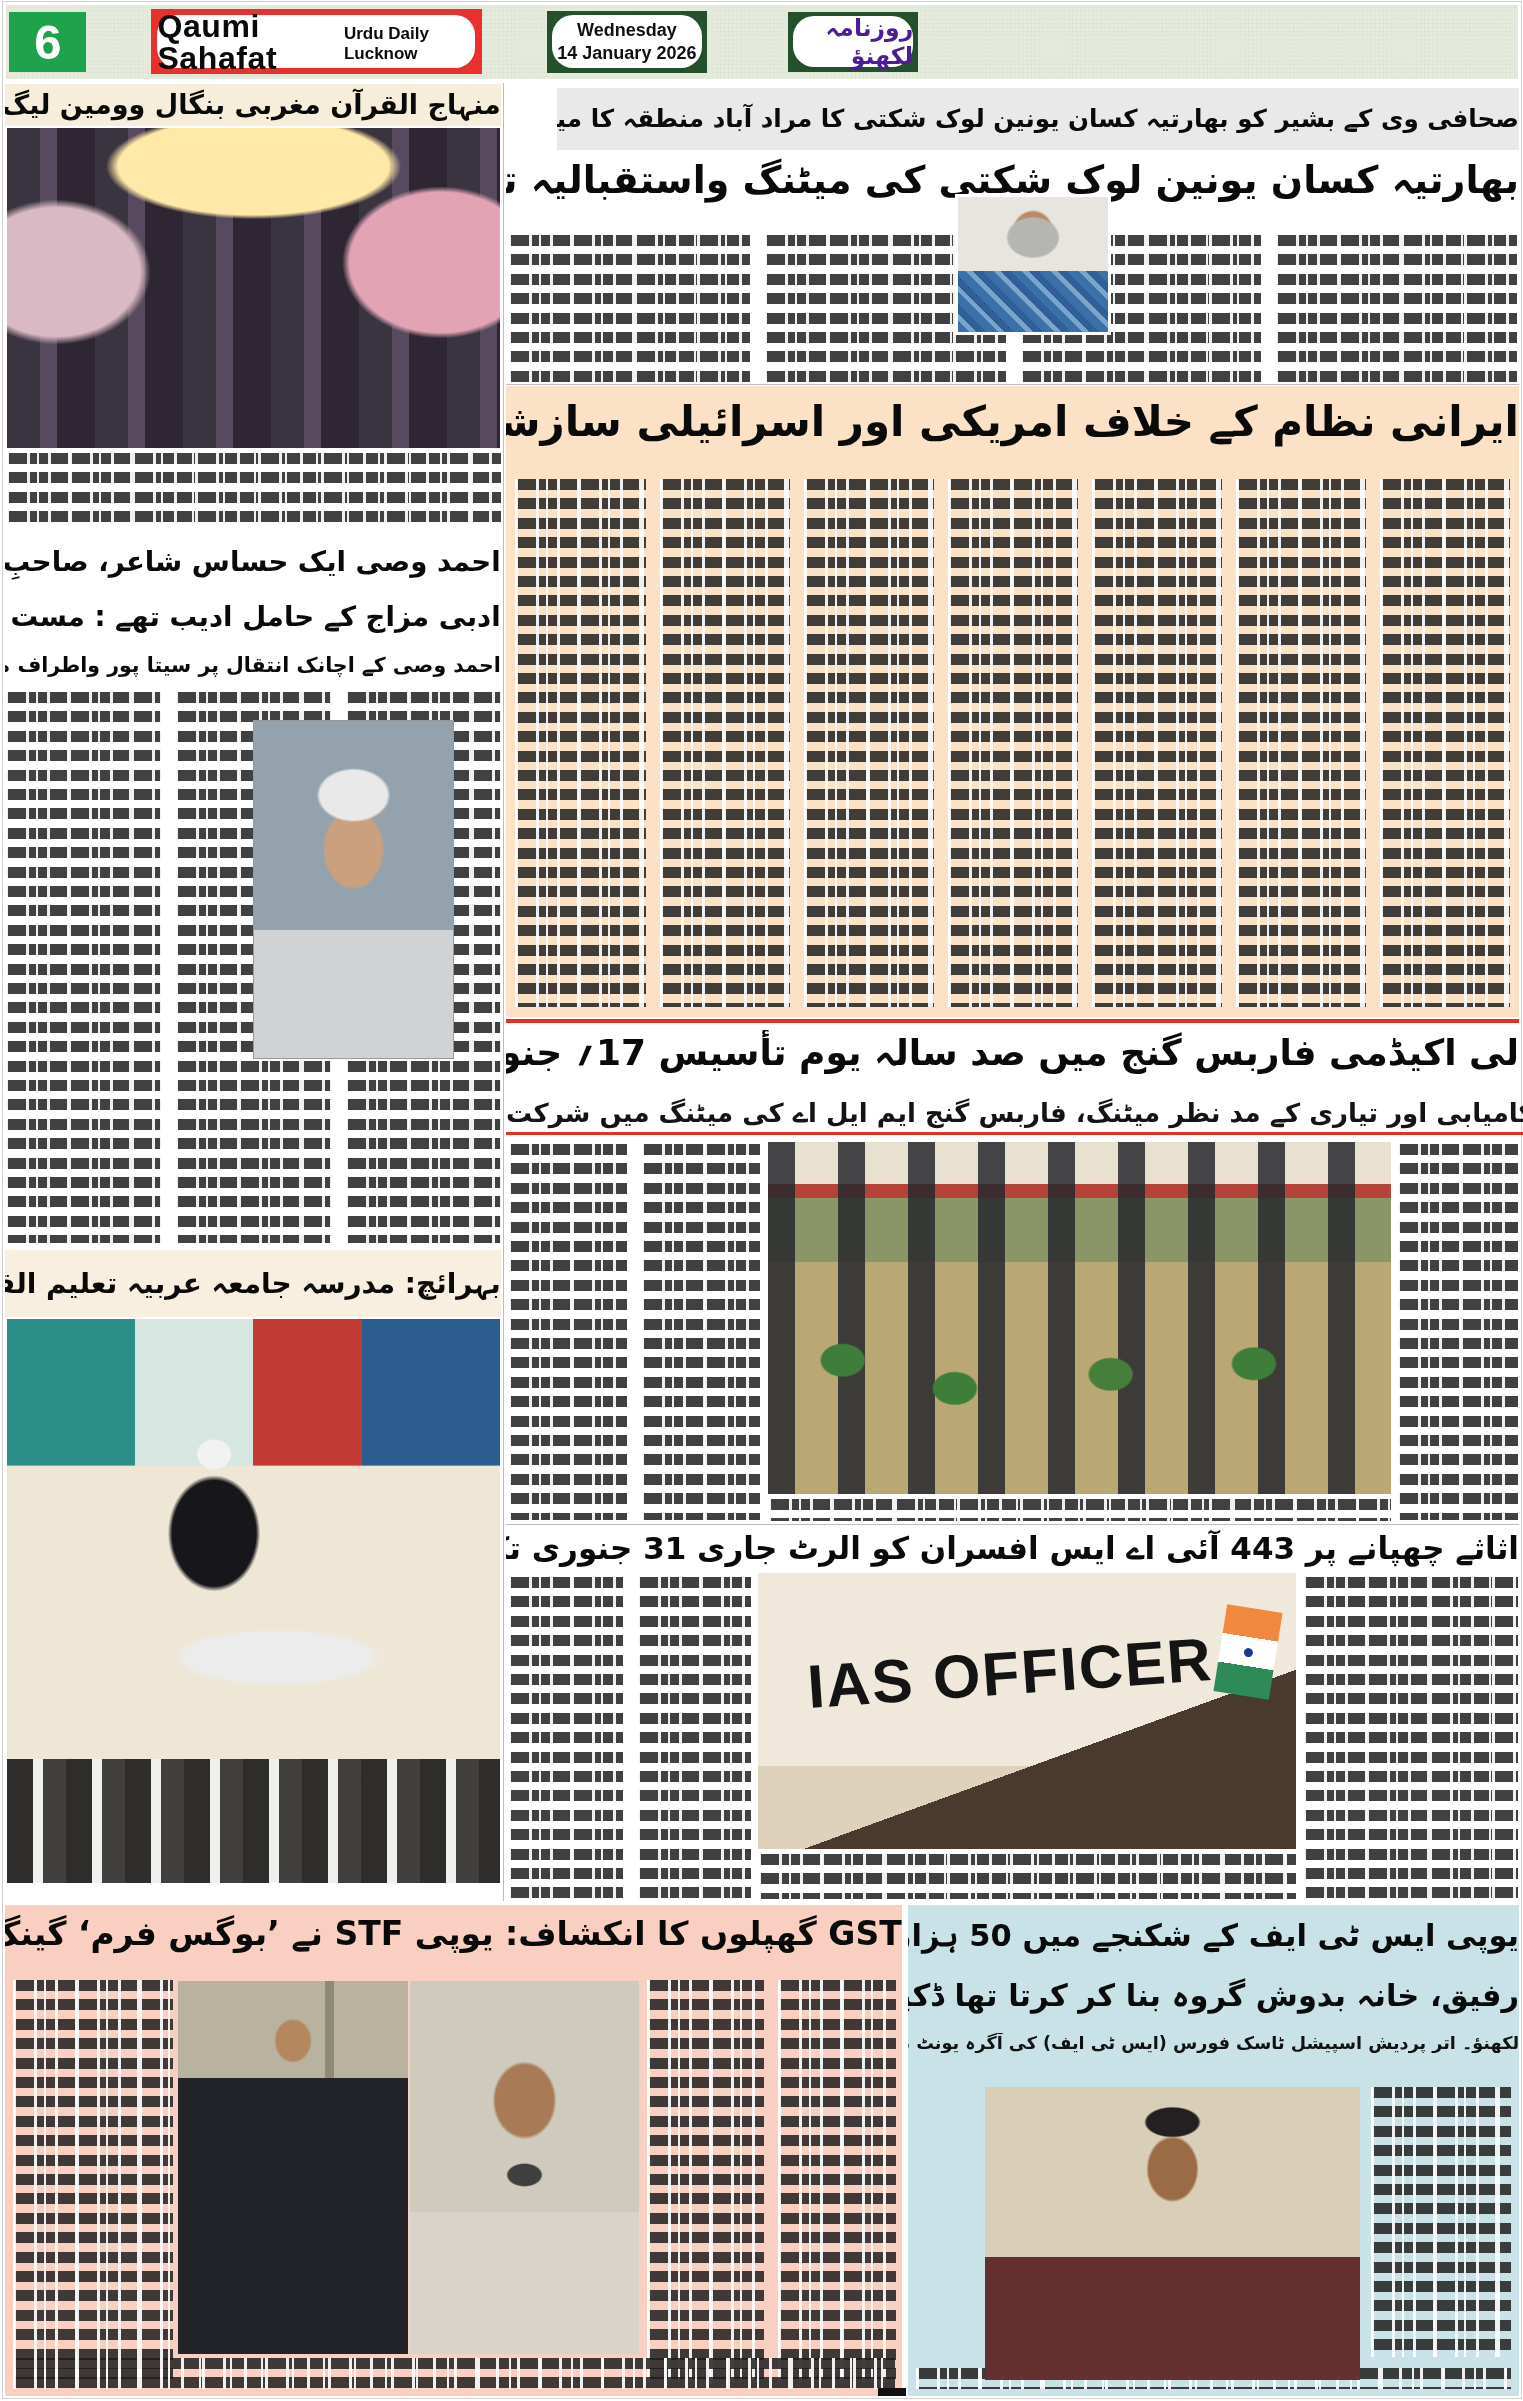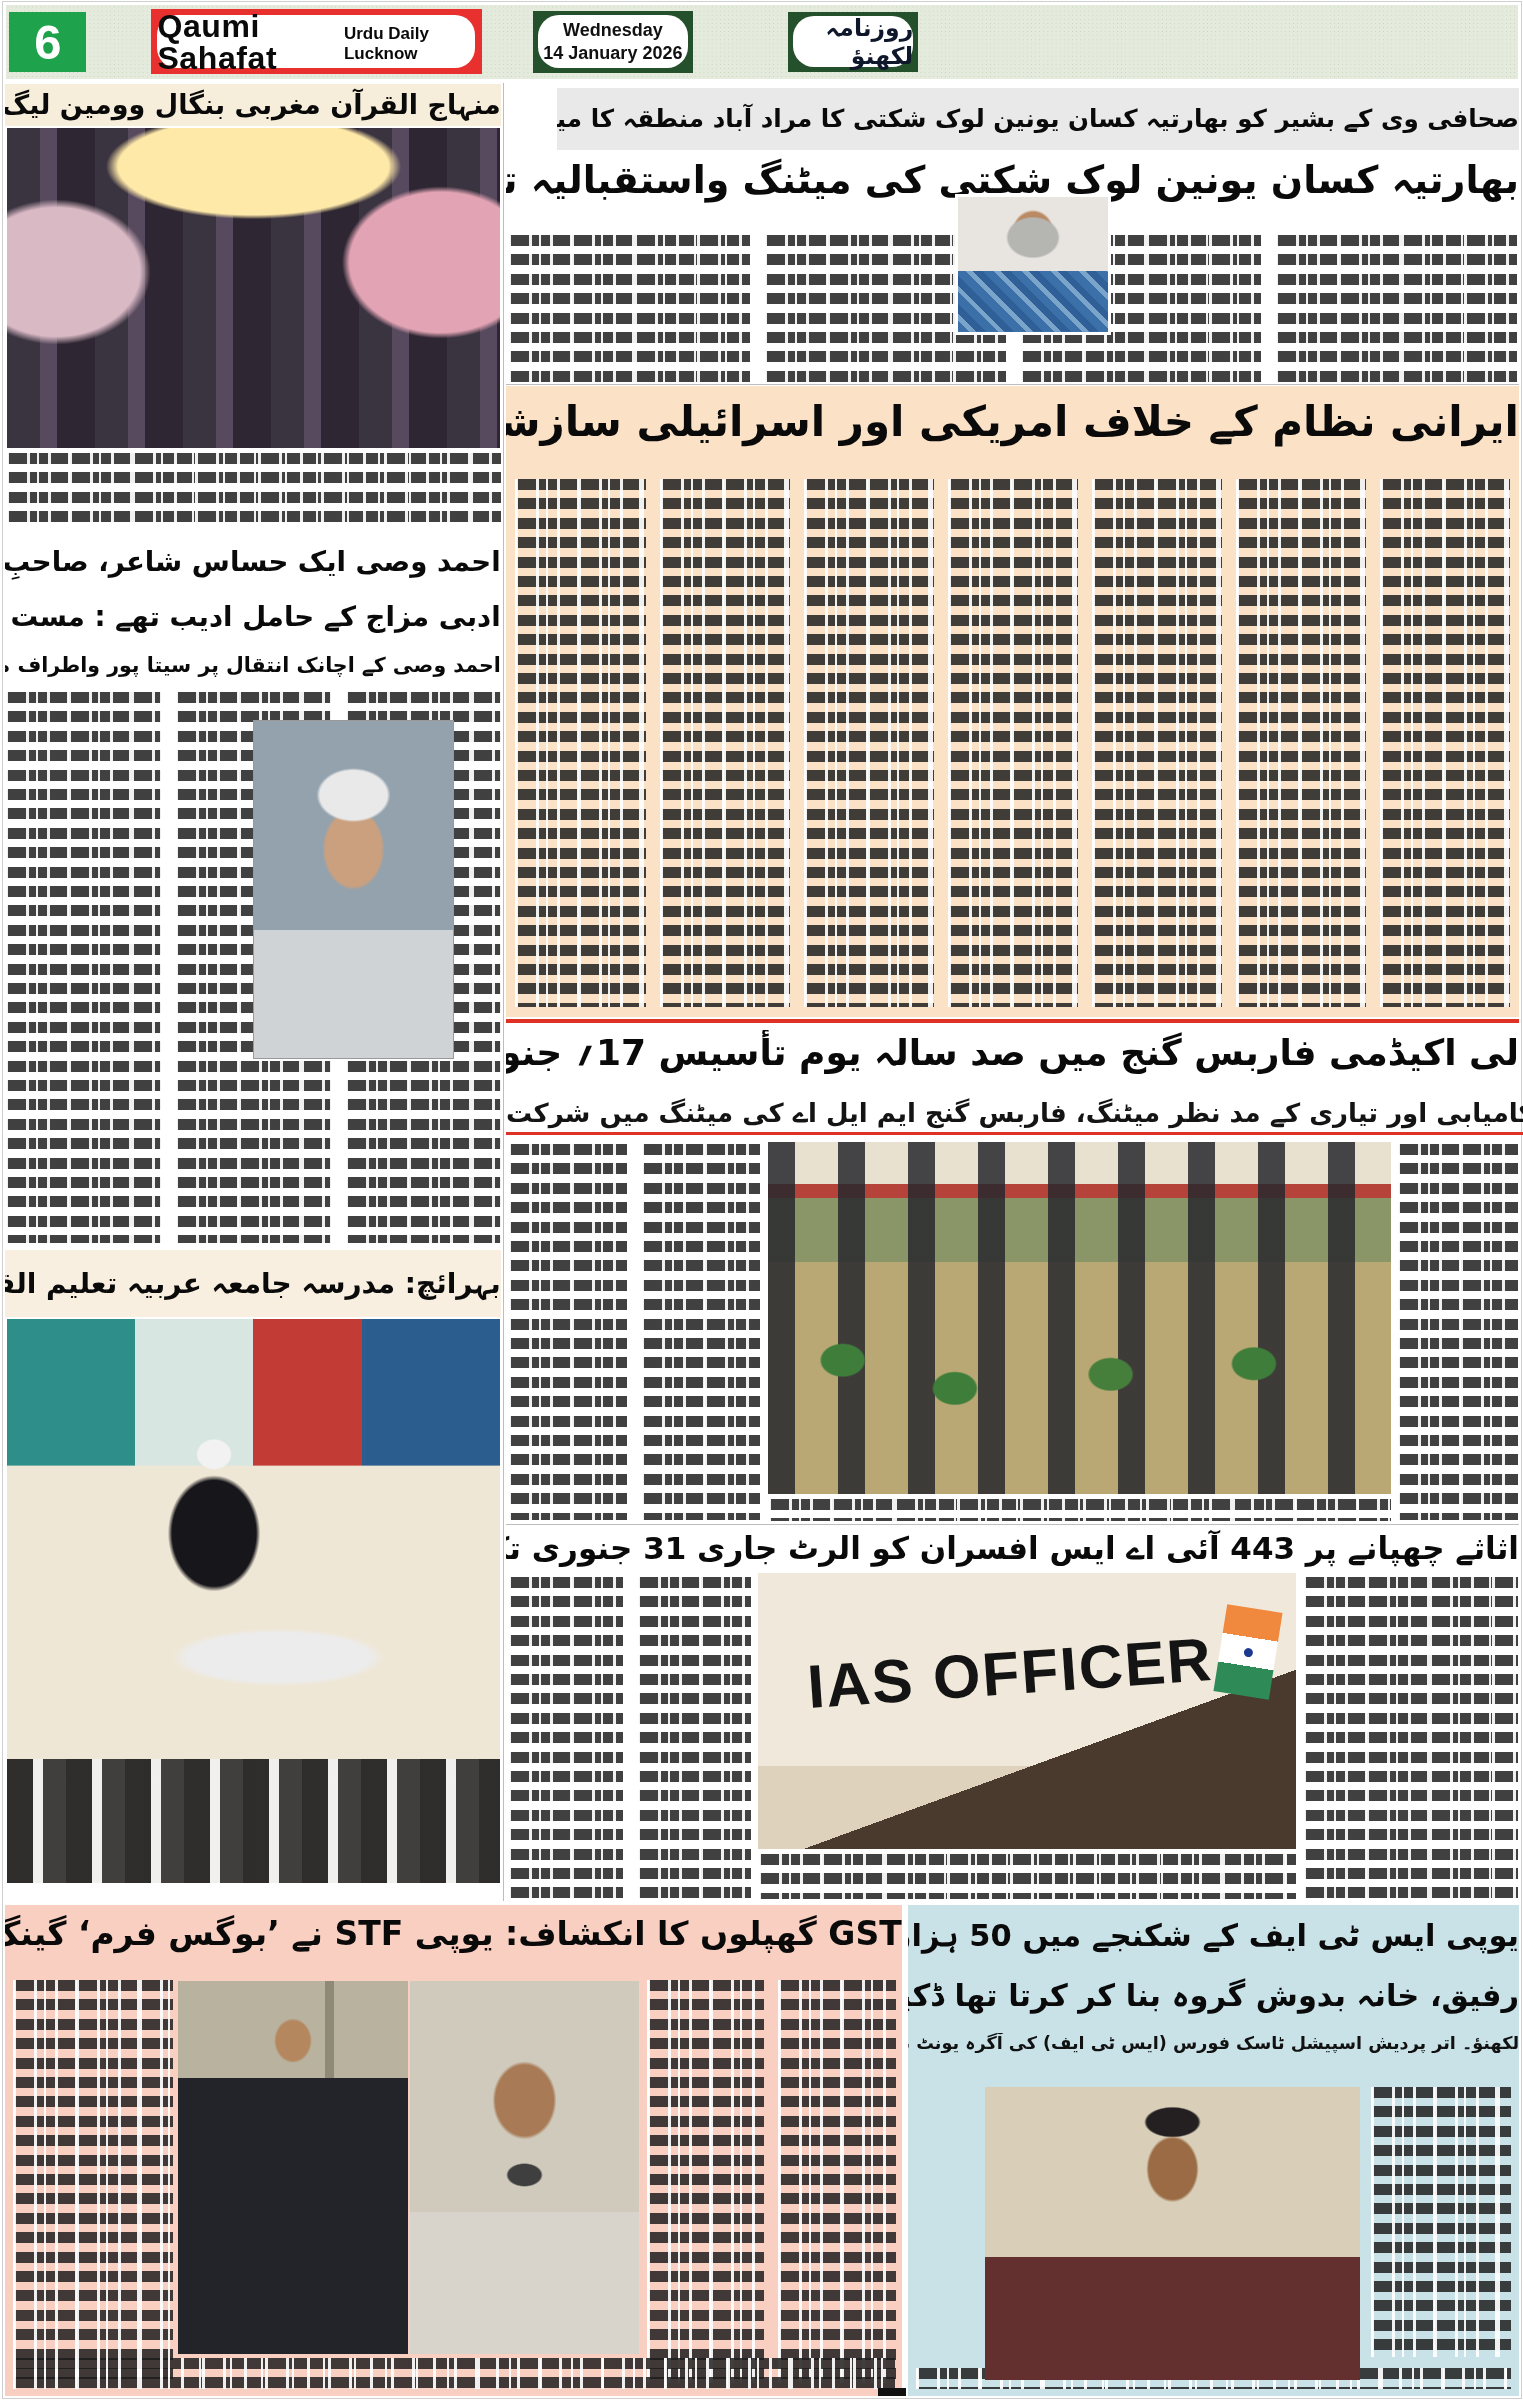--- a/index.html
+++ b/index.html
@@ -24,24 +24,24 @@
   #pagenum{position:absolute;left:3.5px;top:7px;width:77px;height:60px;background:#1ea24c;
      color:#fff;font-weight:bold;font-size:49px;display:flex;align-items:center;justify-content:center;}
   #masthead{position:absolute;left:145px;top:4.7px;width:331px;height:65px;background:#e8312e;padding:0;}
   #masthead-inner{position:absolute;left:6.5px;top:5.9px;right:6.5px;bottom:5.9px;background:#fff;border-radius:20px;
      display:flex;flex-direction:row;align-items:center;justify-content:center;}
   #masthead-title{font-size:32px;font-weight:bold;color:#0a0a0a;letter-spacing:0.6px;line-height:1;}
   #masthead-sub{font-size:17px;font-weight:bold;color:#0a0a0a;margin-top:5px;}
   .greenbox{position:absolute;background:#25502c;}
   .greenbox .pill{position:absolute;left:4.7px;top:4.7px;right:4.7px;bottom:4.7px;background:#fff;border-radius:21px;
      display:flex;flex-direction:column;align-items:center;justify-content:center;}
-  #datebox{left:527px;top:5.9px;width:160px;height:62px;}
+  #datebox{left:541px;top:5.9px;width:160px;height:62px;}
   #datebox .pill div{font-size:18px;font-weight:bold;color:#111;line-height:1.25;text-align:center;}
   #editionbox{left:782px;top:7px;width:130px;height:60px;}
-  #editionbox .pill div{font-size:23.5px;font-weight:bold;color:#0f172a;}
+  #editionbox .pill div{font-size:23.5px;font-weight:bold;color:#4c1d95;}
   #paperlogo{position:absolute;left:1161px;top:8.2px;width:340px;height:59px;color:#e01f1f;
      font-weight:bold;font-size:50px;display:flex;align-items:center;justify-content:center;}
   
   .vrule{position:absolute;width:0.6px;background:#bdbdbd;}
   .hrule{position:absolute;height:0.6px;background:#bdbdbd;}
   .redrule{position:absolute;background:#e03127;}
   
   .photo{position:absolute;overflow:hidden;}
   
   #group-photo{background:

